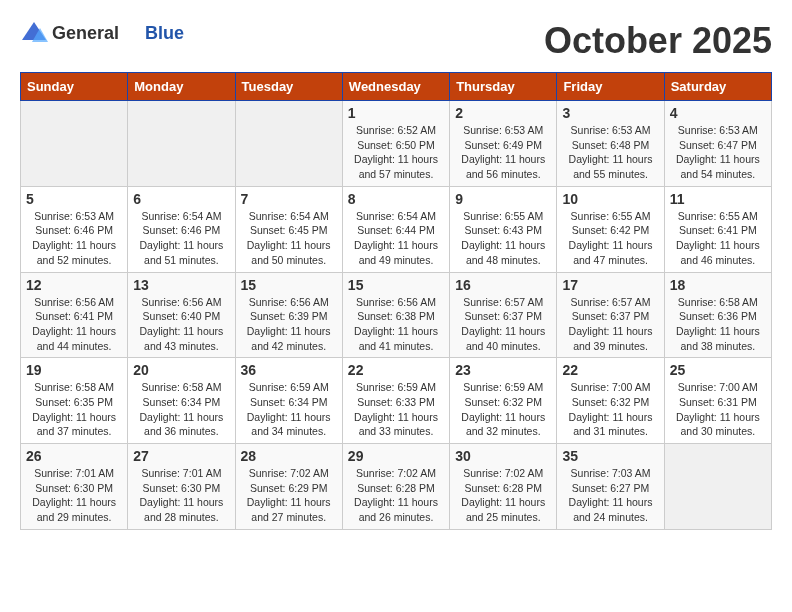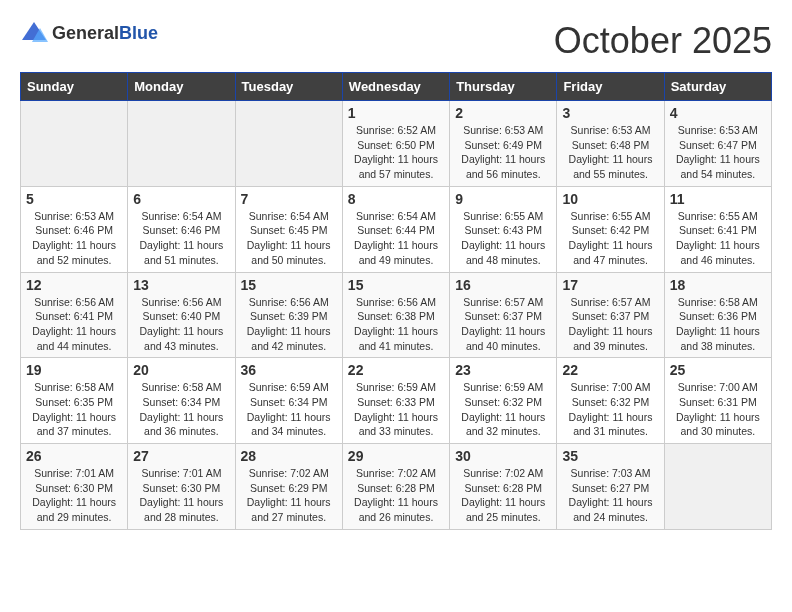--- a/index.html
+++ b/index.html
@@ -28,44 +28,45 @@
     }
     .logo-general {
       font-size: 18px;
       font-weight: bold;
       color: #333;
     }
     .logo-blue {
       font-size: 18px;
       font-weight: bold;
       color: #2255aa;
+      margin-left: 26px;
     }
     .logo-icon {
       width: 28px;
       height: 28px;
     }
     .title-block {
       text-align: right;
     }
     .month-title {
       font-size: 36px;
-      font-weight: normal;
+      font-weight: bold;
       color: #333;
     }
     .subtitle {
       font-size: 16px;
       color: #555;
     }
     table {
       width: 100%;
       border-collapse: collapse;
       table-layout: fixed;
     }
     thead tr th {
-      background-color: #404040;
+      background-color: #c2410c;
       color: #fff;
       text-align: left;
       padding: 6px 6px;
       font-size: 13px;
       font-weight: bold;
       border: 1px solid #1a44aa;
     }
     tbody tr td {
       border: 1px solid #ccc;
       vertical-align: top;

